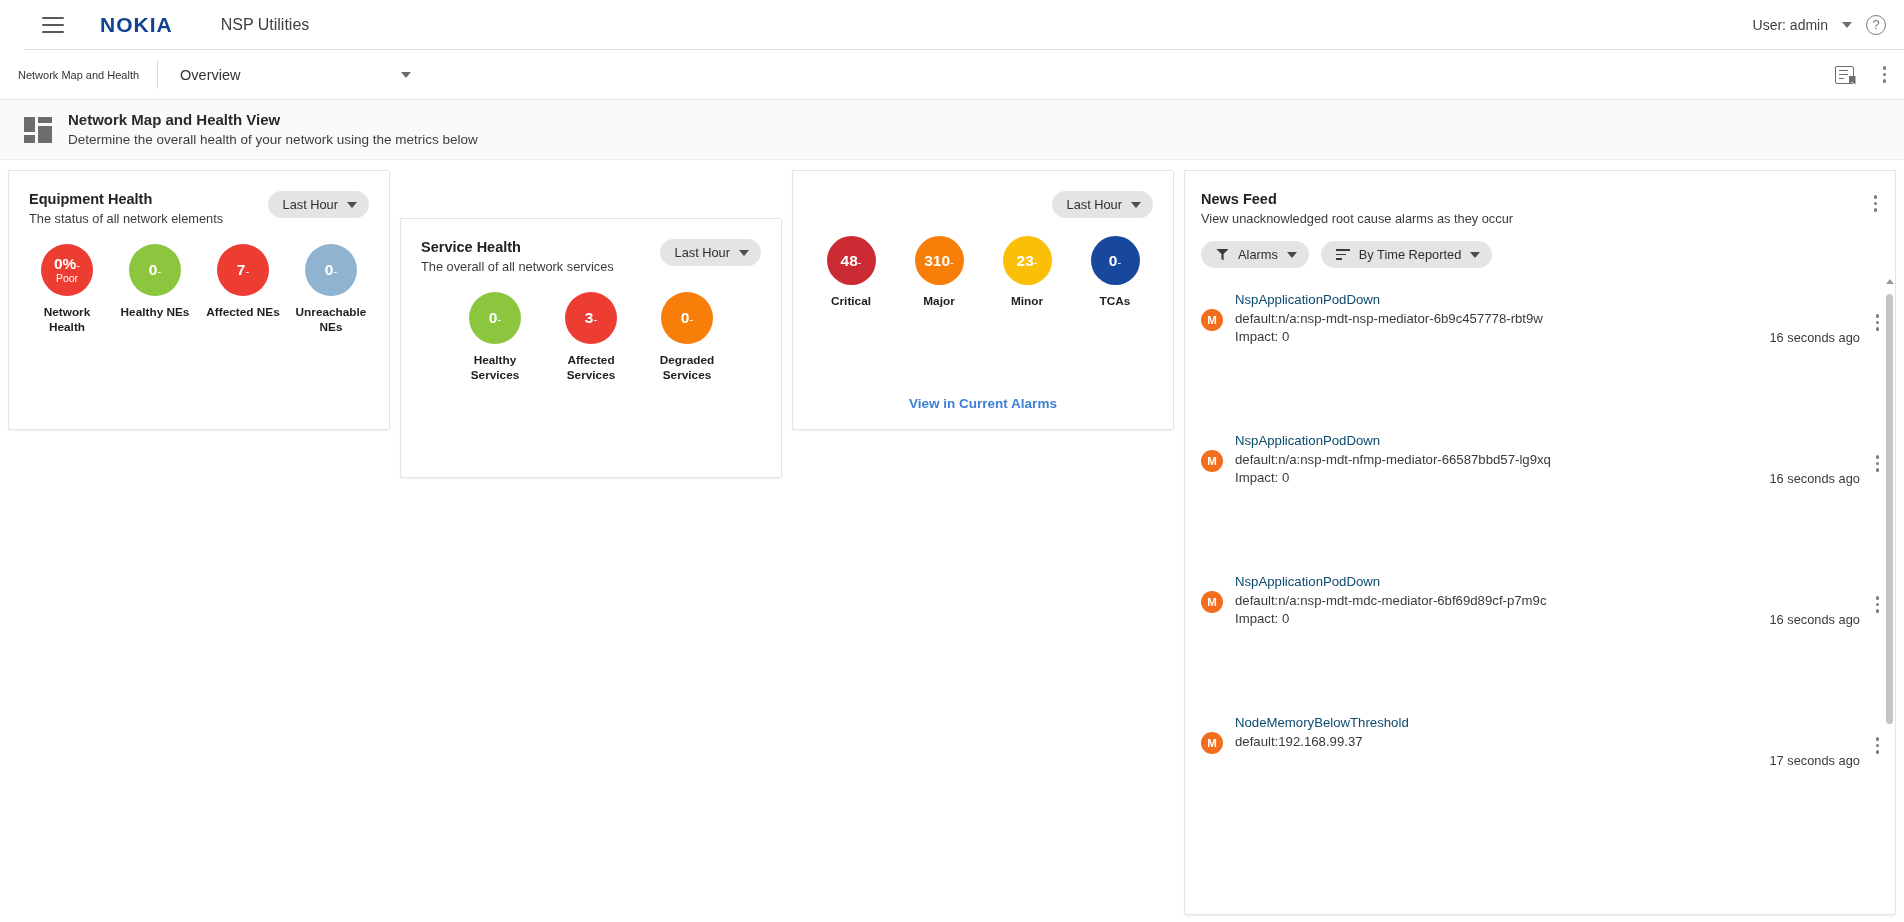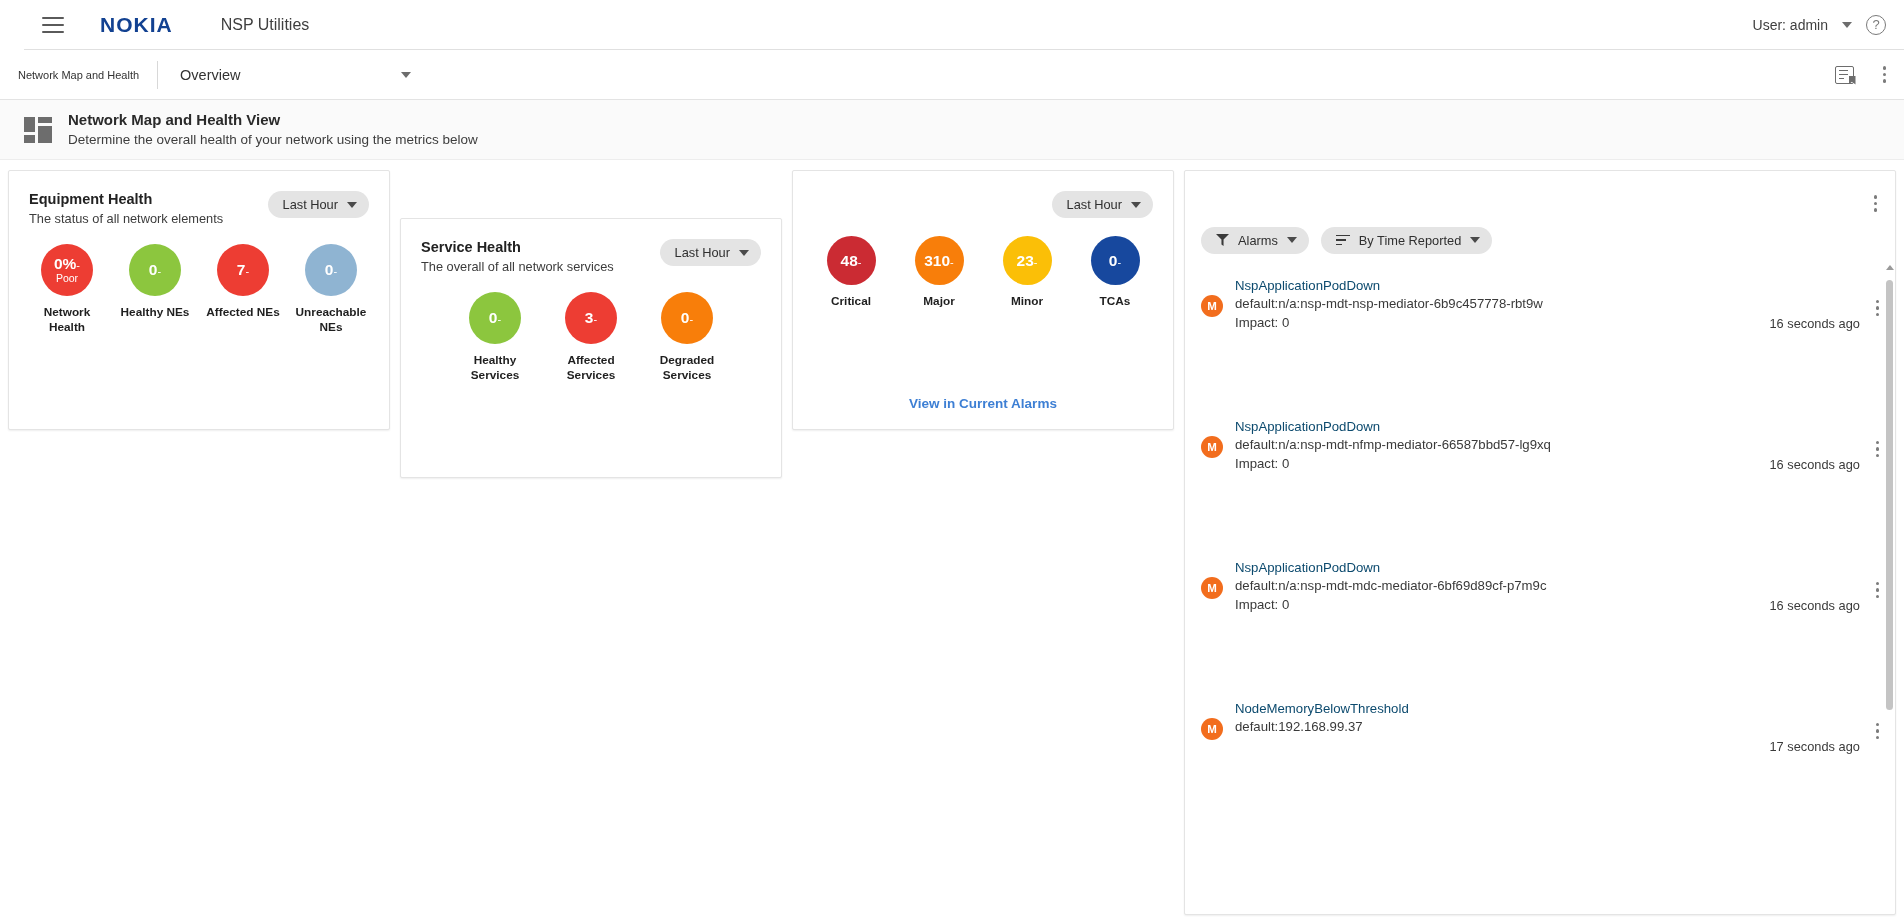--- a/index.html
+++ b/index.html
@@ -275,20 +275,24 @@
           <div class="v"><span>0</span><small>-</small></div>
         </div>
         <div class="kpi-label">TCAs</div>
       </div>
     </div>
     <div class="viewlink">View in Current Alarms</div>
   </div>
 
   <div class="card card-nf">
     <div class="nf-head">
+      <div>
+        <h2>News Feed</h2>
+        <p>View unacknowledged root cause alarms as they occur</p>
+      </div>
       <div class="kebab" style="margin-left:auto;margin-top:4px">
           <i></i>
           <i></i>
           <i></i>
         </div>
     </div>
     <div class="nf-filters">
       <div class="pill" style="margin-left:0">
         <span class="funnel"></span>
         <span>Alarms</span>

